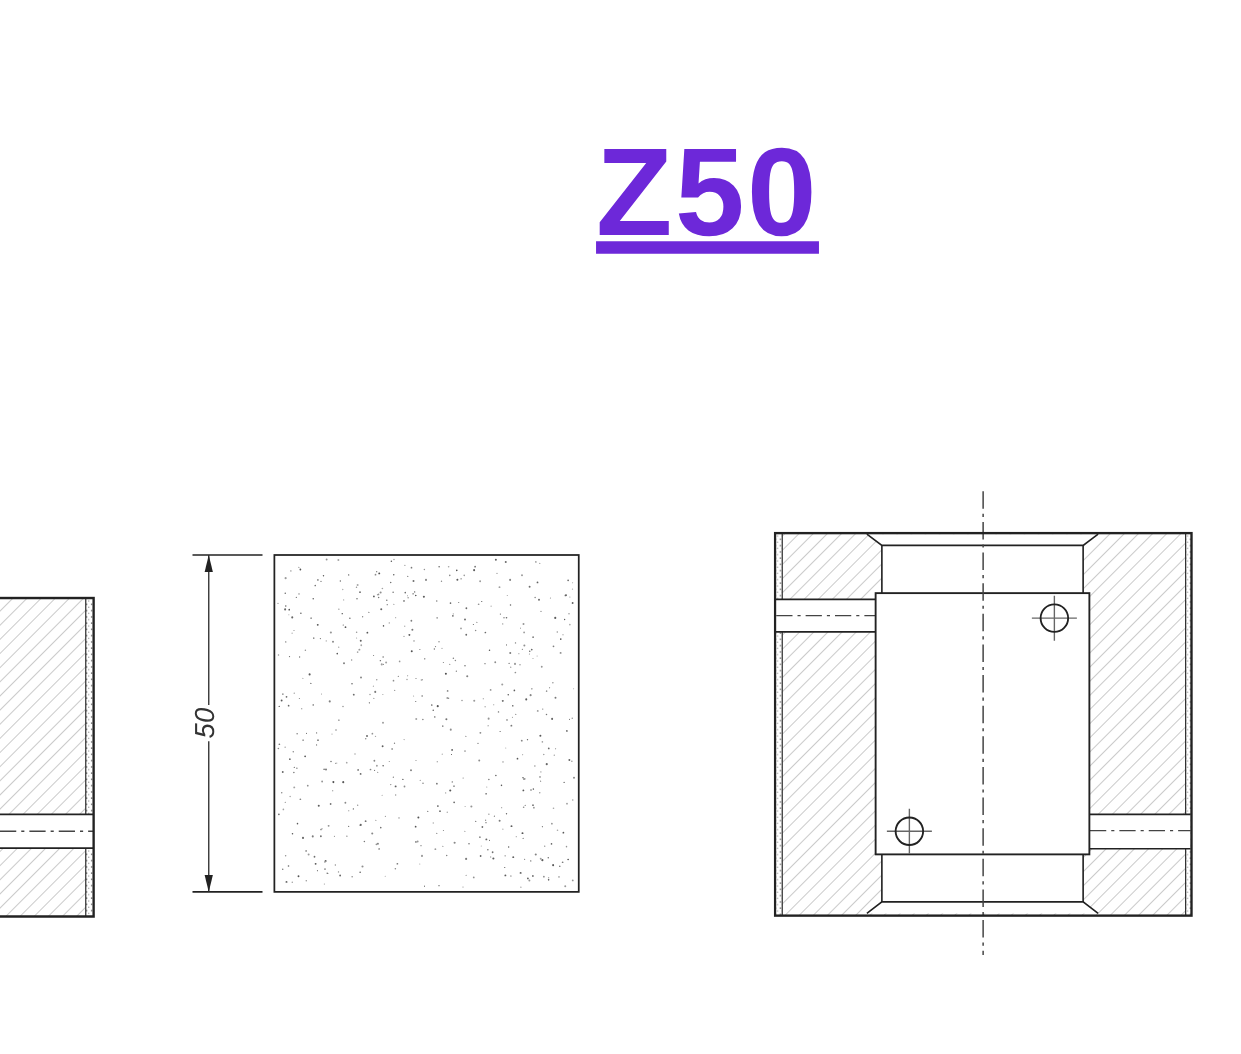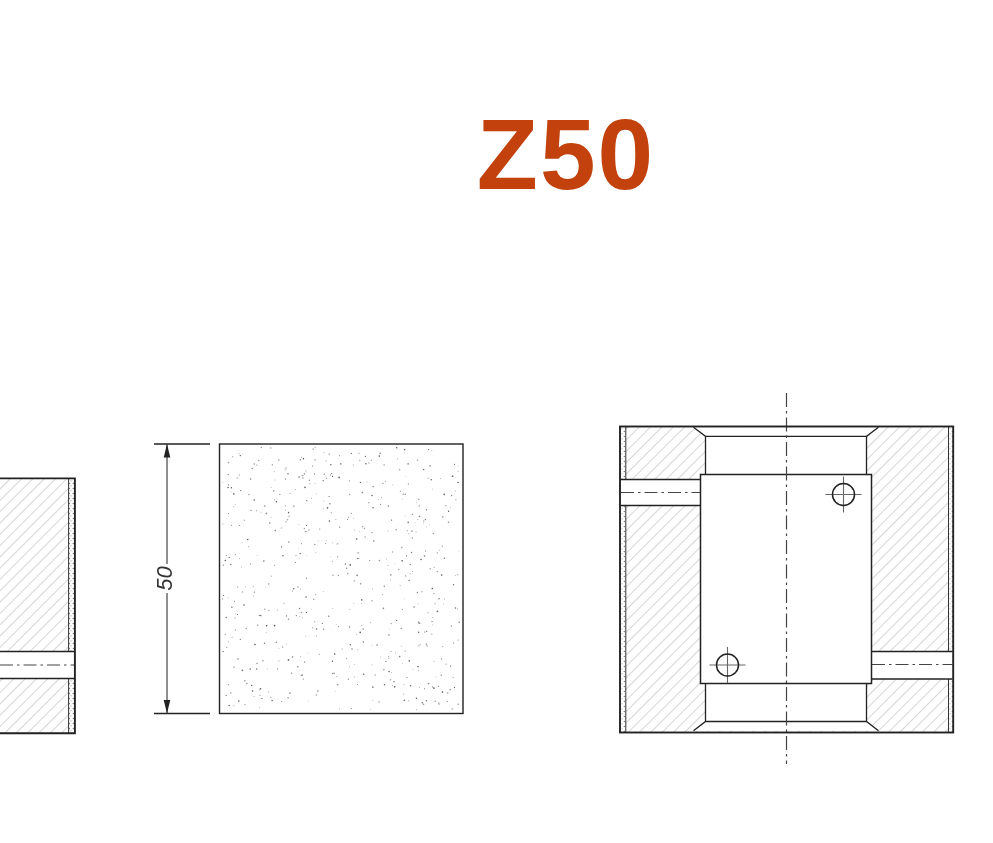--- a/index.html
+++ b/index.html
@@ -13,21 +13,21 @@
     color:#1356a4;white-space:nowrap;
   }
   .view{position:absolute;}
   svg text{font-family:"Liberation Sans",sans-serif;}
 </style>
 </head>
 <body>
 
 <div id="canvas">
 
-  <div class="page-title" style="color: #c2410c;">Z50</div>
+  <div class="page-title" style="color: #6d28d9; text-decoration: underline;">Z50</div>
 
   <svg class="view" style="left:0;top:477px" width="78" height="258" viewBox="0 0 78 258">
     <defs>
       <pattern id="hatchL" width="8" height="8" patternUnits="userSpaceOnUse" patternTransform="rotate(45)">
         <rect width="8" height="8" fill="#ffffff"></rect>
         <line x1="0" y1="0" x2="0" y2="8" stroke="#ababab" stroke-width="1"></line>
       </pattern>
       <pattern id="stipL" width="4" height="5" patternUnits="userSpaceOnUse">
         <rect width="4" height="5" fill="#ffffff"></rect>
         <circle cx="1.3" cy="1.5" r="0.65" fill="#6f6f6f"></circle>

